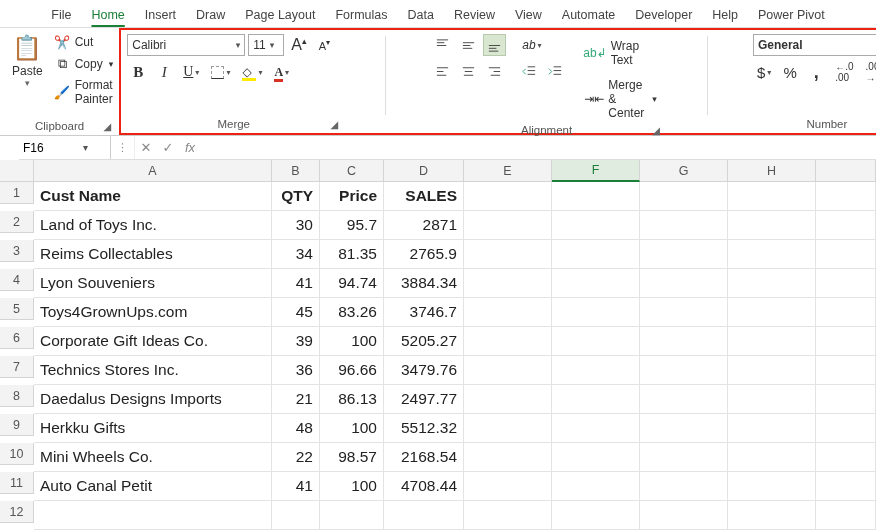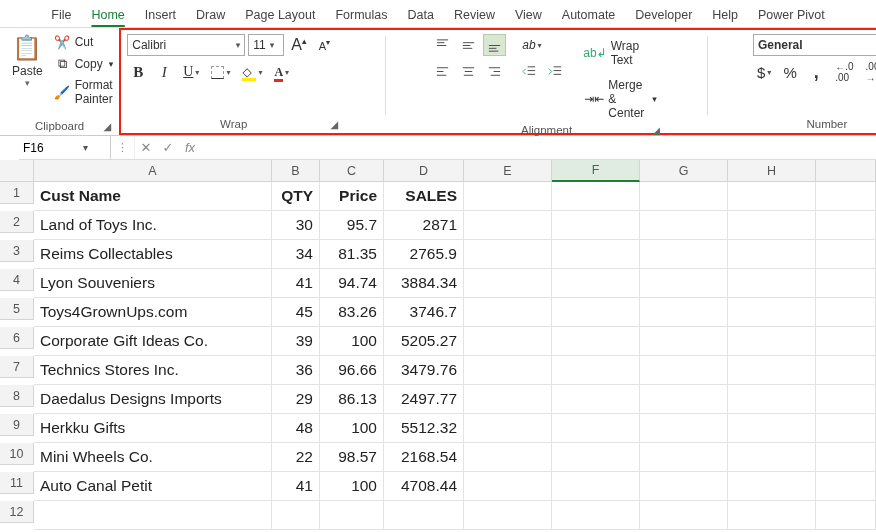--- a/index.html
+++ b/index.html
@@ -158,21 +158,21 @@
               <span class="border-ic"></span>
             </span>
         <span class="ribbon-btn split">
               <span class="fill-ic">◇</span>
             </span>
         <span class="ribbon-btn split">
               <span class="fontcolor-ic">A</span>
             </span>
       </div>
     </div>
-    <div class="ribbon-group-label"><span>Wrap</span><span class="launcher">◢</span></div>
+    <div class="ribbon-group-label"><span>Merge</span><span class="launcher">◢</span></div>
   </div>
 
   <div class="divider-v"></div>
 
   <div class="ribbon-group" style="flex:1">
     <div class="ribbon-body">
       <div class="align-grid">
         <div class="align-row">
           <span class="ribbon-btn align-ic">
                 <svg viewBox="0 0 16 16">
@@ -383,21 +383,21 @@
     <div class="cell r">36</div>
     <div class="cell r">96.66</div>
     <div class="cell r">3479.76</div>
     <div class="cell"></div>
     <div class="cell"></div>
     <div class="cell"></div>
     <div class="cell"></div>
     <div class="cell"></div>
     <div class="rowhdr">8</div>
     <div class="cell">Daedalus Designs Imports</div>
-    <div class="cell r">29</div>
+    <div class="cell r">21</div>
     <div class="cell r">86.13</div>
     <div class="cell r">2497.77</div>
     <div class="cell"></div>
     <div class="cell"></div>
     <div class="cell"></div>
     <div class="cell"></div>
     <div class="cell"></div>
     <div class="rowhdr">9</div>
     <div class="cell">Herkku Gifts</div>
     <div class="cell r">48</div>

